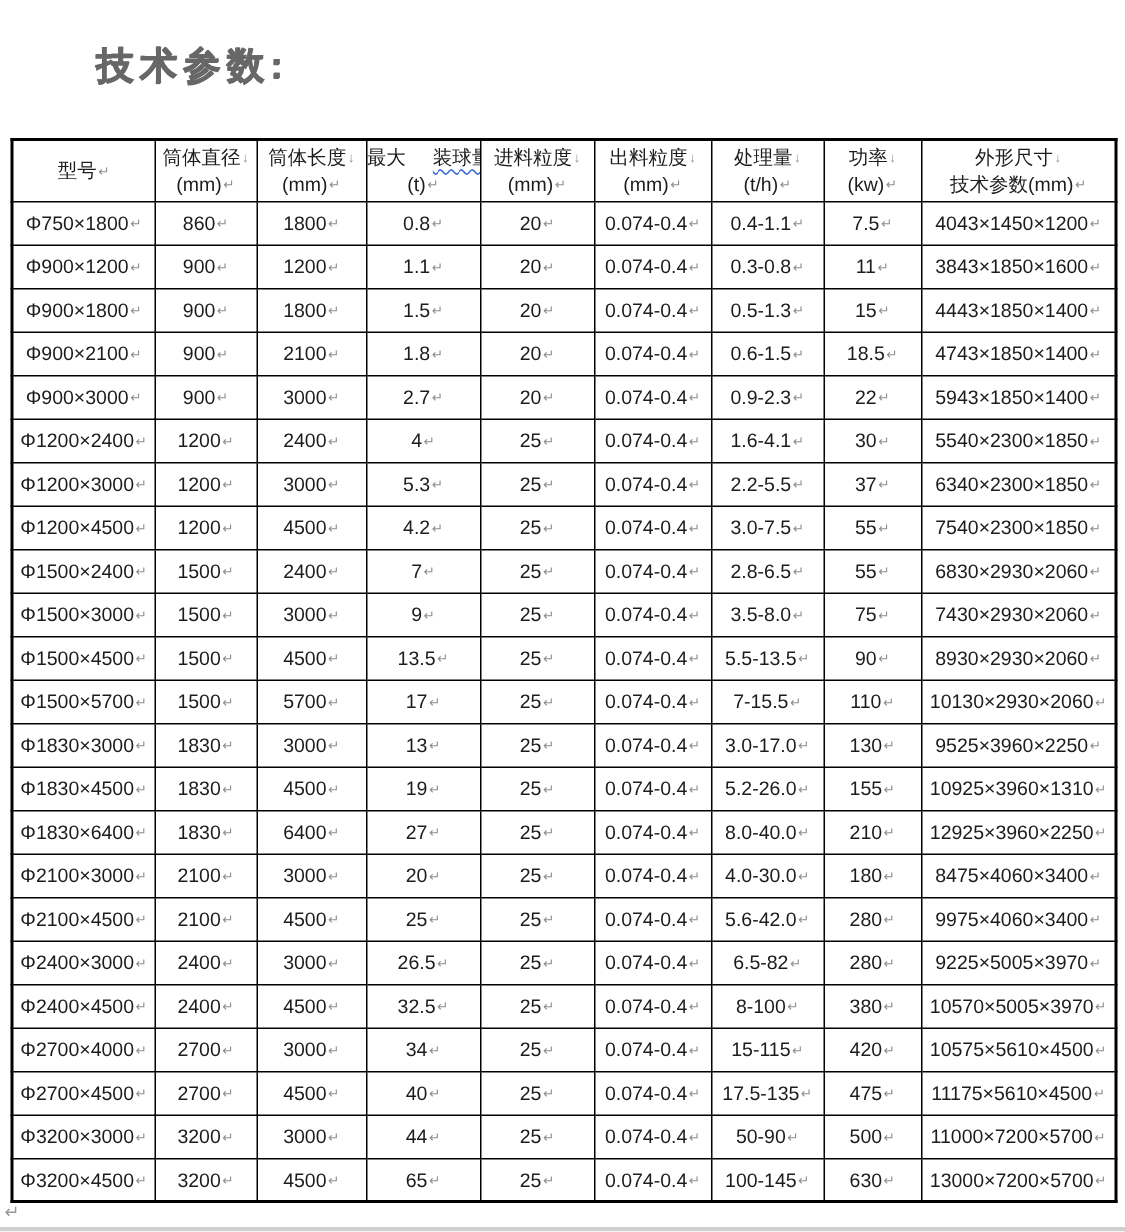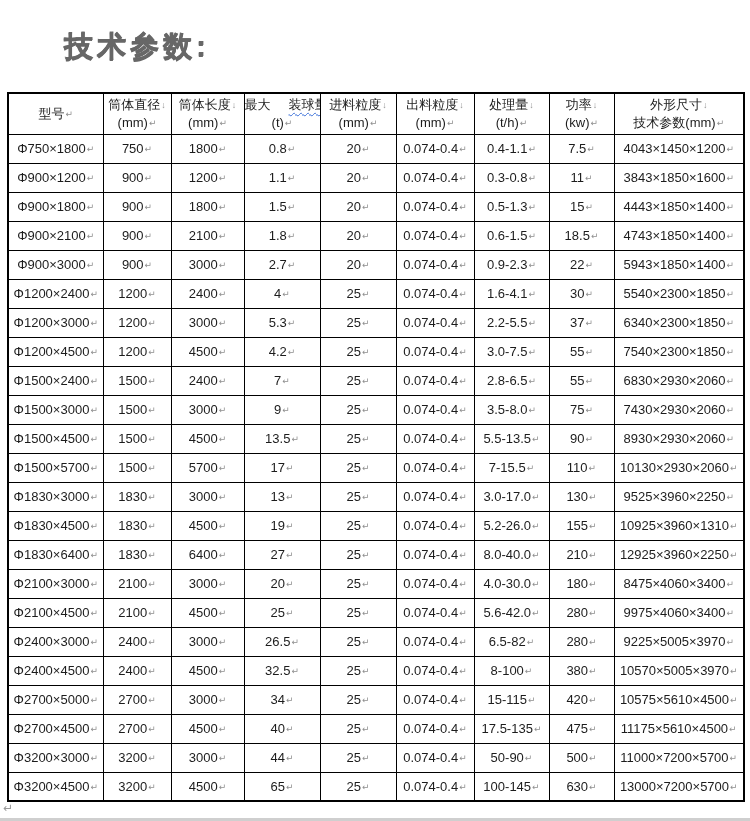--- a/index.html
+++ b/index.html
@@ -5,21 +5,21 @@
   html,body{margin:0;padding:0;}
   body{
     width:750px;height:821px;background:#ffffff;
     font-family:"Liberation Sans","DejaVu Sans",sans-serif;
     color:#1c1c1c;overflow:hidden;
   }
   .page{position:relative;width:750px;height:821px;background:#fff;overflow:hidden;}
 
   .doc-title{
     position:absolute;left:64px;top:27px;
-    font-size:29px;font-weight:900;letter-spacing:4px;
+    font-size:25px;font-weight:900;letter-spacing:4px;
     color:#676767;
     text-shadow:0.6px 0 0 #676767, 0 0.6px 0 #676767;
   }
 
   table.specs{
     position:absolute;left:7px;top:92px;width:736px;
     border-collapse:collapse;table-layout:fixed;
     font-size:13px;
     padding-left:36px;
   }
@@ -117,21 +117,21 @@
         </th>
         <th>
           <div class="hline"><span>外形尺寸</span><span class="mark">↓</span></div>
           <div class="hline"><span>技术参数(mm)</span><span class="mark">↵</span></div>
         </th>
       </tr>
     </thead>
     <tbody>
         <tr>
           <td><span>Φ750×1800</span><span class="mark">↵</span></td>
-          <td><span>750</span><span class="mark">↵</span></td>
+          <td><span>860</span><span class="mark">↵</span></td>
           <td><span>1800</span><span class="mark">↵</span></td>
           <td><span>0.8</span><span class="mark">↵</span></td>
           <td><span>20</span><span class="mark">↵</span></td>
           <td><span>0.074-0.4</span><span class="mark">↵</span></td>
           <td><span>0.4-1.1</span><span class="mark">↵</span></td>
           <td><span>7.5</span><span class="mark">↵</span></td>
           <td><span>4043×1450×1200</span><span class="mark">↵</span></td>
         </tr>
         <tr>
           <td><span>Φ900×1200</span><span class="mark">↵</span></td>
@@ -325,21 +325,21 @@
           <td><span>2400</span><span class="mark">↵</span></td>
           <td><span>4500</span><span class="mark">↵</span></td>
           <td><span>32.5</span><span class="mark">↵</span></td>
           <td><span>25</span><span class="mark">↵</span></td>
           <td><span>0.074-0.4</span><span class="mark">↵</span></td>
           <td><span>8-100</span><span class="mark">↵</span></td>
           <td><span>380</span><span class="mark">↵</span></td>
           <td><span>10570×5005×3970</span><span class="mark">↵</span></td>
         </tr>
         <tr>
-          <td><span>Φ2700×5000</span><span class="mark">↵</span></td>
+          <td><span>Φ2700×4000</span><span class="mark">↵</span></td>
           <td><span>2700</span><span class="mark">↵</span></td>
           <td><span>3000</span><span class="mark">↵</span></td>
           <td><span>34</span><span class="mark">↵</span></td>
           <td><span>25</span><span class="mark">↵</span></td>
           <td><span>0.074-0.4</span><span class="mark">↵</span></td>
           <td><span>15-115</span><span class="mark">↵</span></td>
           <td><span>420</span><span class="mark">↵</span></td>
           <td><span>10575×5610×4500</span><span class="mark">↵</span></td>
         </tr>
         <tr>

